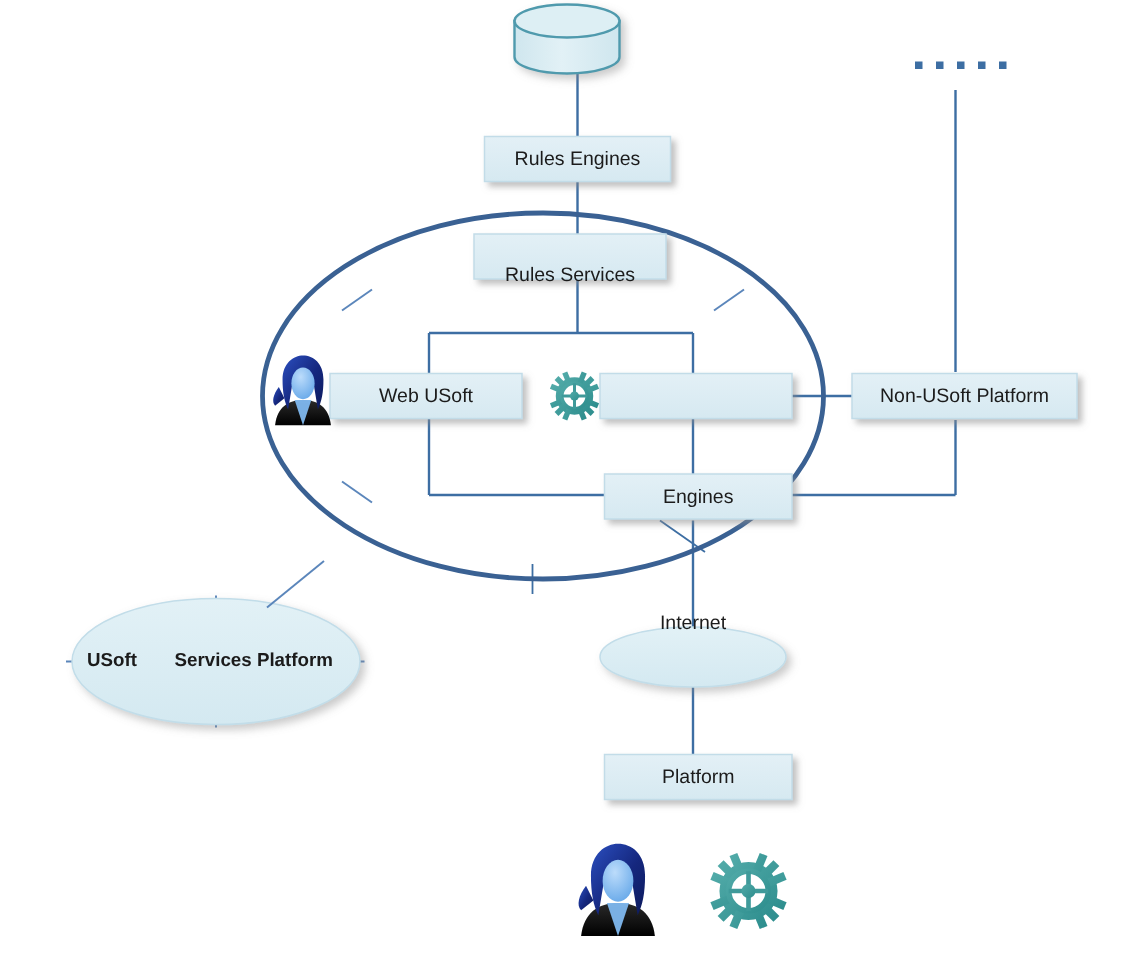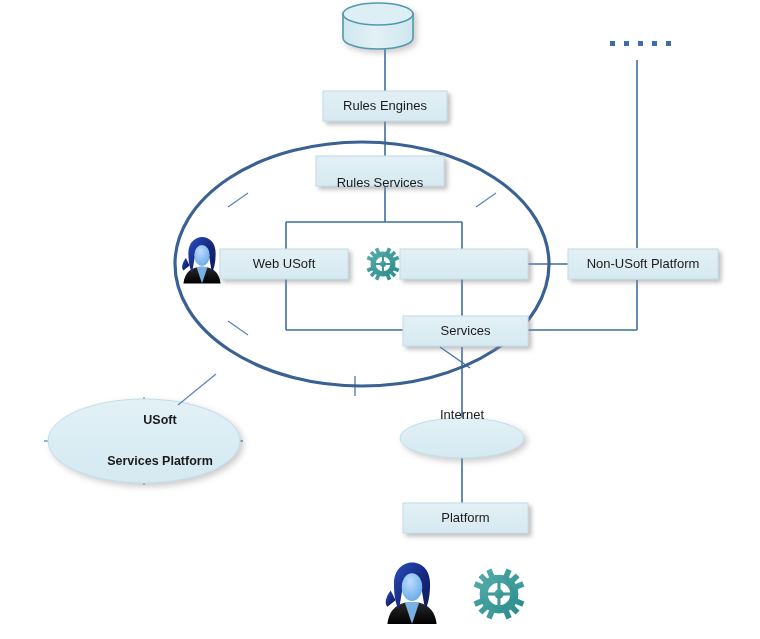--- a/index.html
+++ b/index.html
@@ -236,25 +236,25 @@
     </g>
   </svg>
 
   <div class="node-label" style="left:323px; top:91px; width:124px; height:30px;">Rules Engines</div>
 
   <div class="node-label" style="left:316px; top:156px; width:128px; height:30px;margin-top:12px;">Rules Services</div>
 
   <div class="node-label" style="left:220px; top:249px; width:128px; height:30px;">Web USoft</div>
 
 
-  <div class="node-label" style="left:403px; top:316px; width:125px; height:30px;">Services</div>
+  <div class="node-label" style="left:403px; top:316px; width:125px; height:30px;">Engines</div>
 
   <div class="node-label" style="left:568px; top:249px; width:150px; height:30px;">Non-USoft Platform</div>
 
-  <div class="node-label bold" style="left:64px; top:419px; width:192px; height:44px; flex-direction:column;gap:25px;">
+  <div class="node-label bold" style="left:44px; top:419px; width:192px; height:44px; flex-direction:row;gap:25px;">
     <span>USoft</span>
     <span>Services Platform</span>
   </div>
 
   <div class="node-label" style="left:400px; top:400px; width:124px; height:30px;">Internet</div>
 
   <div class="node-label" style="left:403px; top:503px; width:125px; height:30px;">Platform</div>
 
 </div>
 

